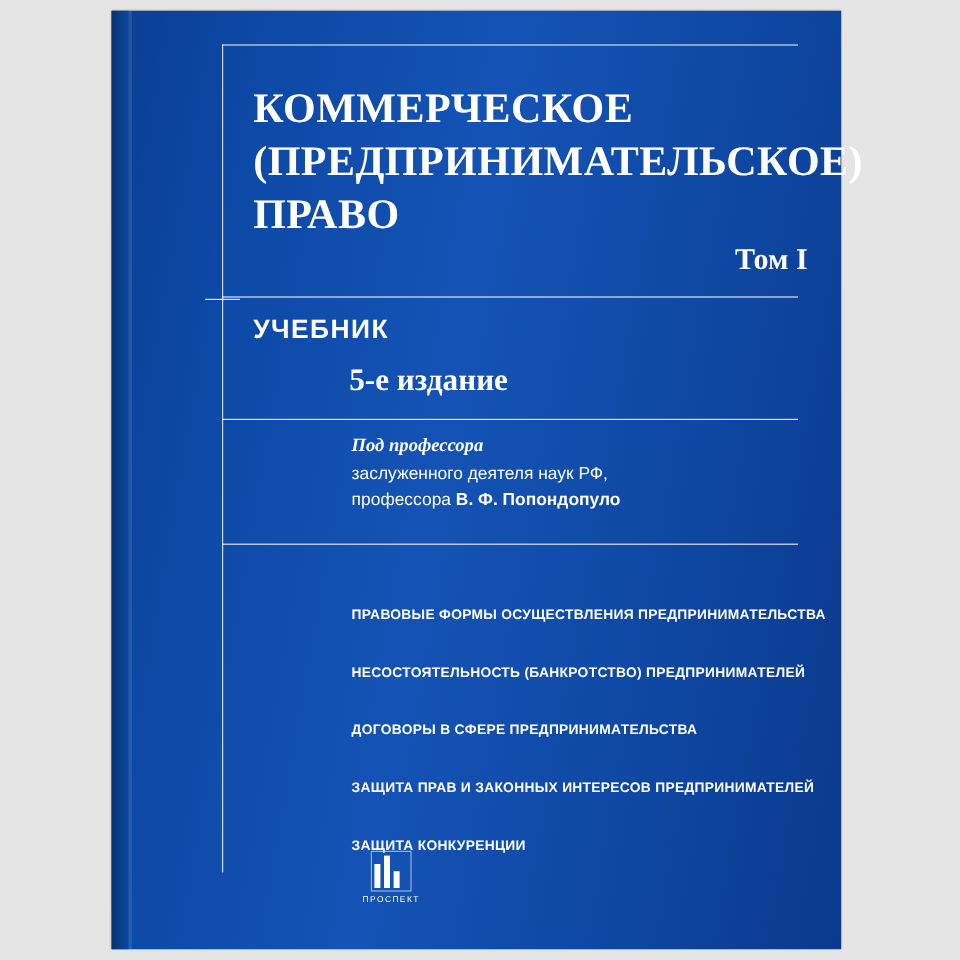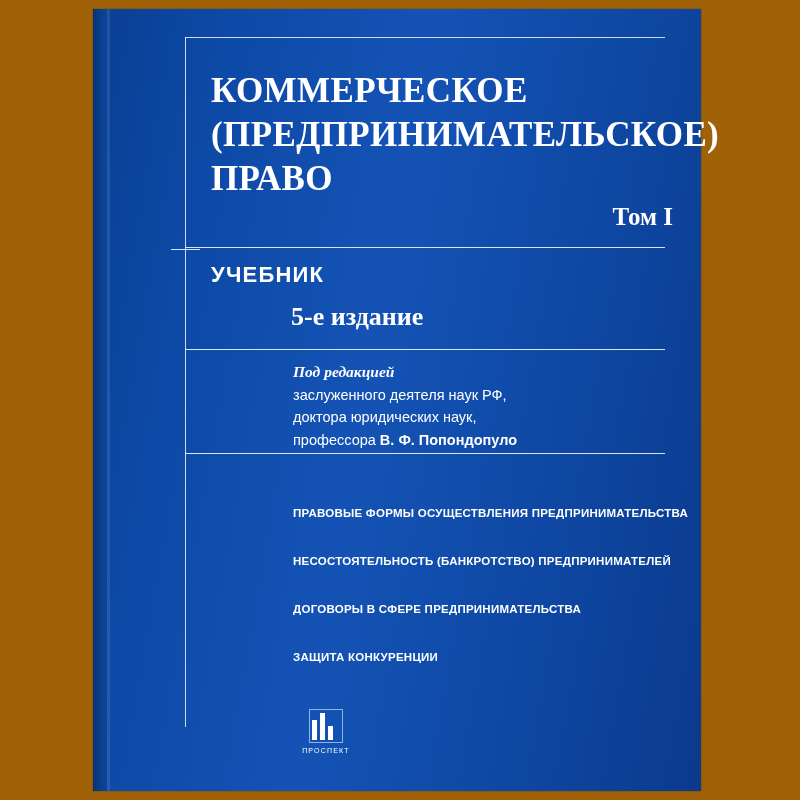--- a/index.html
+++ b/index.html
@@ -8,21 +8,21 @@
     width: 800px;
     height: 800px;
     background: #ffffff;
     font-family: "Liberation Sans", sans-serif;
   }
 
   .page {
     position: relative;
     width: 800px;
     height: 800px;
-    background: #a16207;
+    background: #e5e5e5;
     overflow: hidden;
   }
 
   
   .cover {
     position: absolute;
     left: 93px;
     top: 9px;
     width: 608px;
     height: 782px;
@@ -258,32 +258,32 @@
 
     <div class="rule-under-title"></div>
 
     <div class="subtitle">УЧЕБНИК</div>
 
     <div class="edition">5-е издание</div>
 
     <div class="rule-under-edition"></div>
 
     <div class="editor-block">
-      <span class="ed-lead">Под редакцией</span>
+      <span class="ed-lead">Под профессора</span>
       <span class="ed-line">заслуженного деятеля наук РФ,</span>
-      <span class="ed-line">доктора юридических наук,</span>
       <span class="ed-line"><span>профессора </span><span class="ed-name">В. Ф. Попондопуло</span></span>
     </div>
 
     <div class="rule-under-editor"></div>
 
     <div class="topics">
       <div class="topic">ПРАВОВЫЕ ФОРМЫ ОСУЩЕСТВЛЕНИЯ ПРЕДПРИНИМАТЕЛЬСТВА</div>
       <div class="topic">НЕСОСТОЯТЕЛЬНОСТЬ (БАНКРОТСТВО) ПРЕДПРИНИМАТЕЛЕЙ</div>
       <div class="topic">ДОГОВОРЫ В СФЕРЕ ПРЕДПРИНИМАТЕЛЬСТВА</div>
+      <div class="topic">ЗАЩИТА ПРАВ И ЗАКОННЫХ ИНТЕРЕСОВ ПРЕДПРИНИМАТЕЛЕЙ</div>
       <div class="topic">ЗАЩИТА КОНКУРЕНЦИИ</div>
     </div>
 
     <div class="publisher">
       <div class="pub-mark">
         <div class="frame"></div>
         <div class="bar b1"></div>
         <div class="bar b2"></div>
         <div class="bar b3"></div>
       </div>

